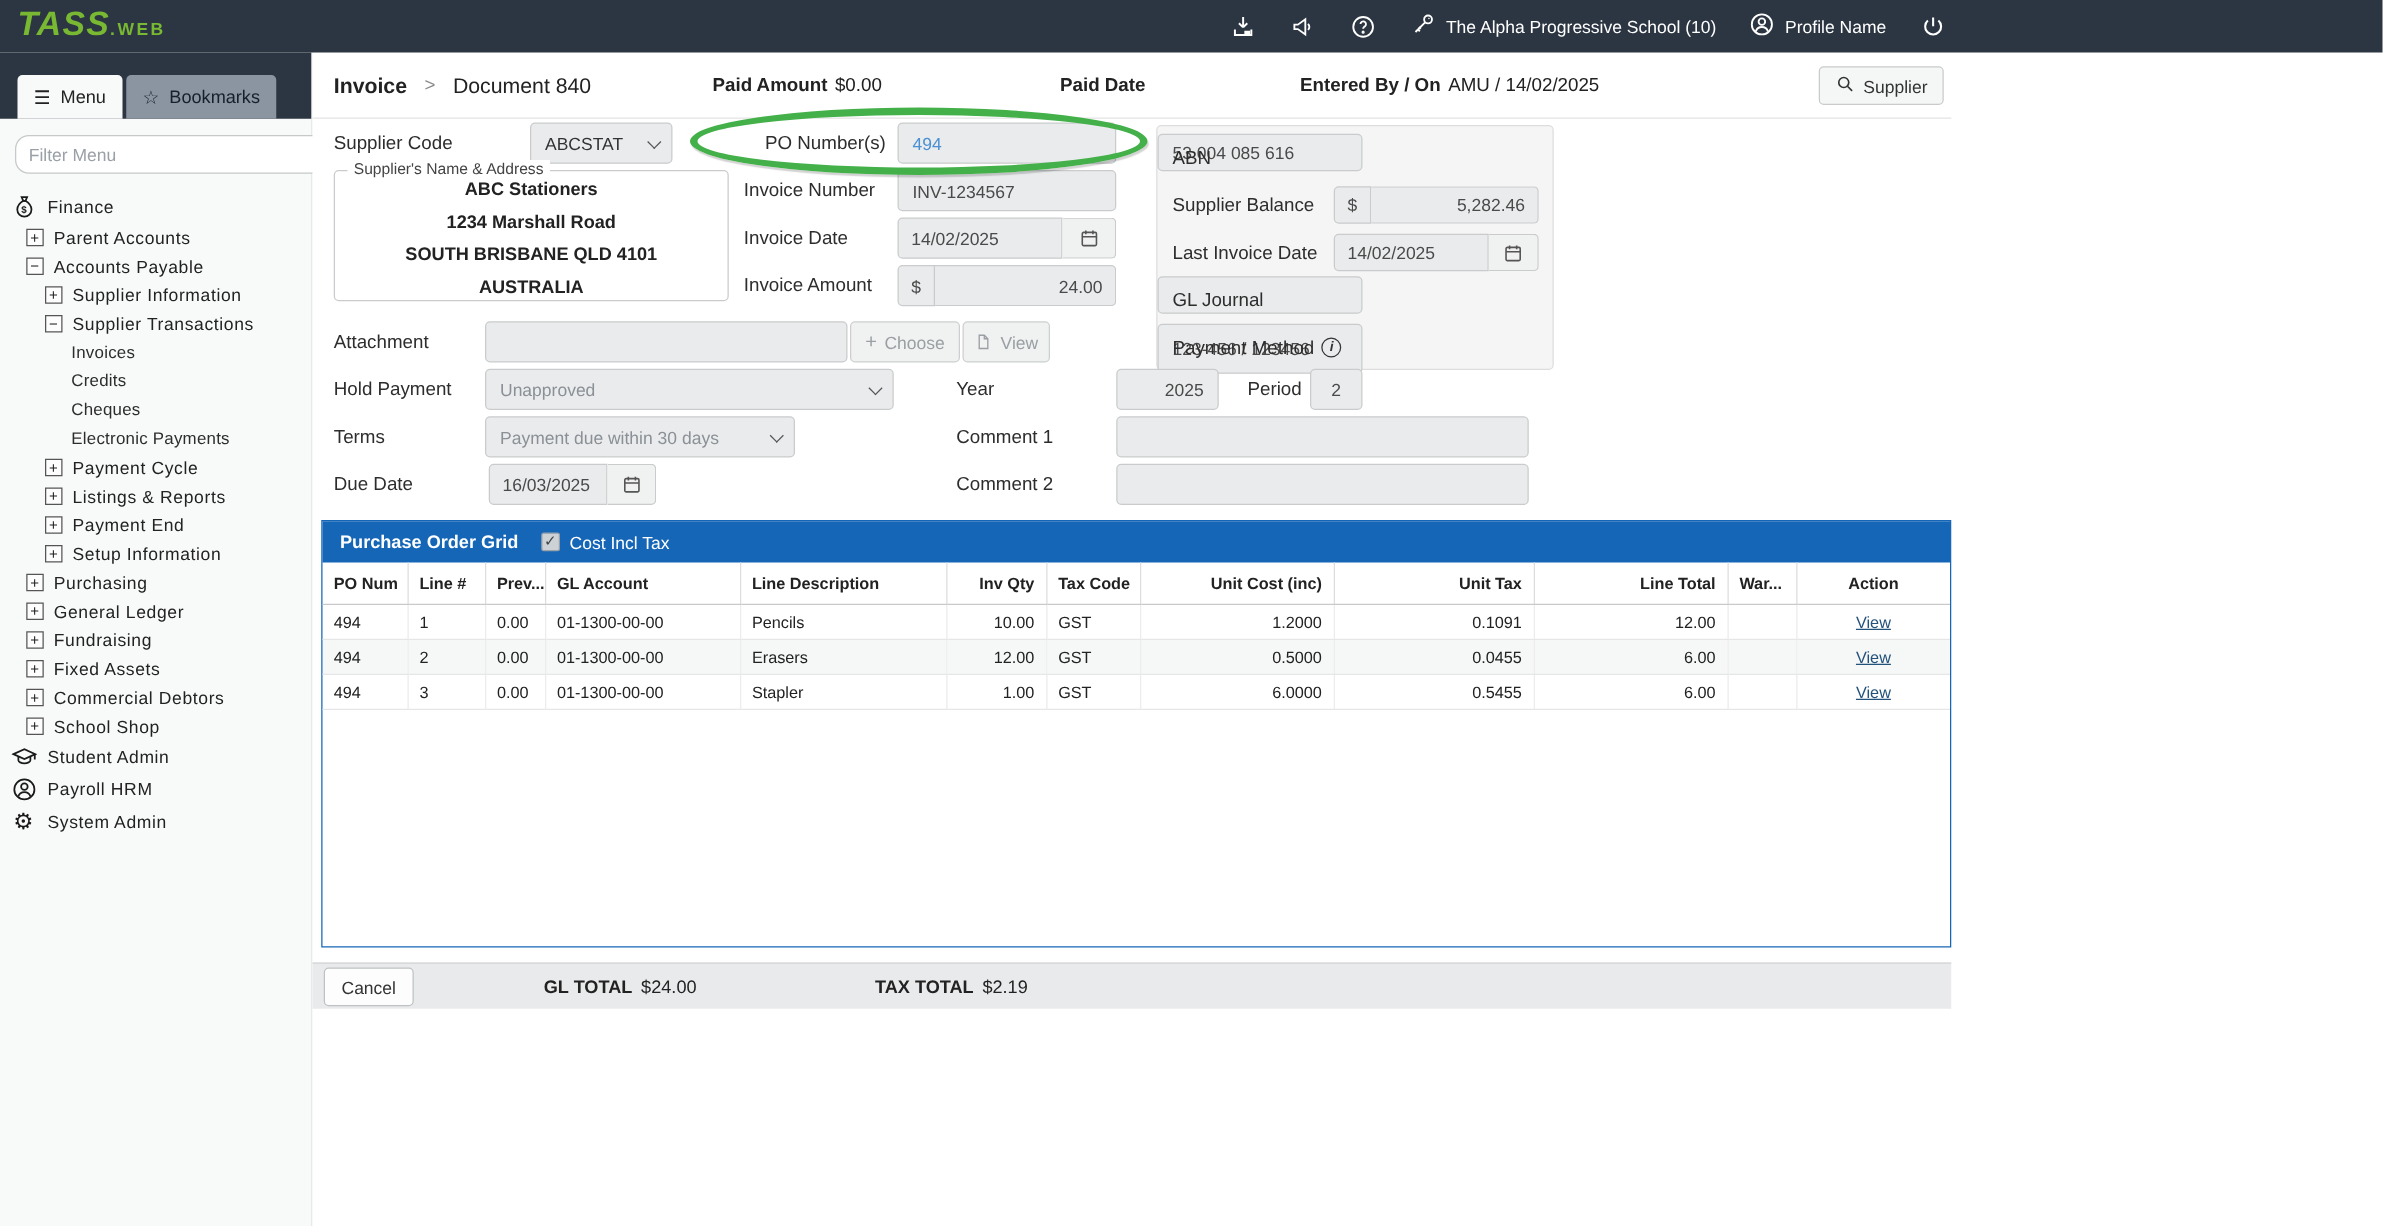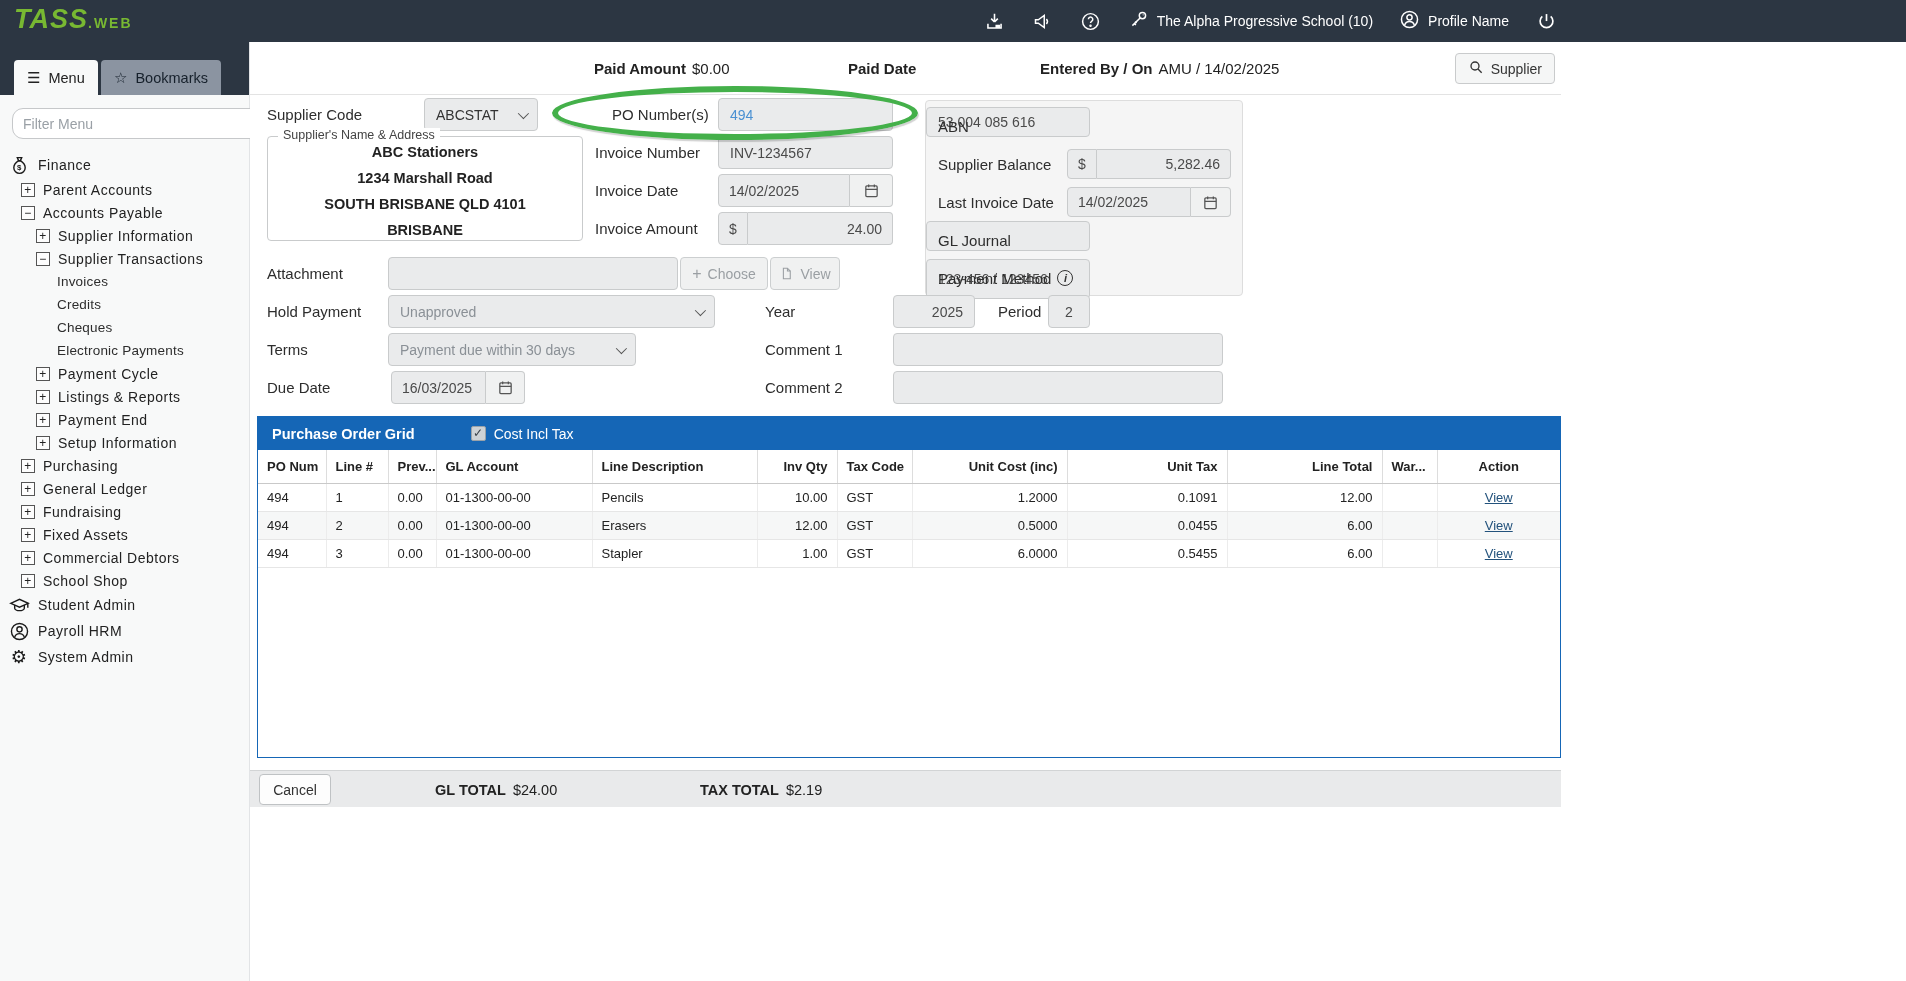--- a/index.html
+++ b/index.html
@@ -52,21 +52,21 @@
   .content { position:absolute; left:250px; top:42px; width:1311px; height:939px; background:#fff; }
 
   .page-header { position:absolute; left:0; top:0; width:1311px; height:53px;
     border-bottom:1px solid #e3e3e3; }
   .ph-item { position:absolute; top:0; height:53px; display:flex; align-items:center;
     gap:6px; font-size:15px; white-space:nowrap; }
   .breadcrumb { left:17px; font-size:17px; }
   .breadcrumb .crumb-section { font-weight:bold; color:#222; }
   .breadcrumb .crumb-sep { color:#8a8a8a; padding:0 8px; font-size:15px; }
   .breadcrumb .crumb-page { color:#222; }
-  .ph-paid-amount { left:344px; } .ph-paid-date { left:598px; } .ph-entered { left:790px; }
+  .ph-paid-amount { left:320px; } .ph-paid-date { left:598px; } .ph-entered { left:790px; }
   .ph-label { font-weight:bold; color:#222; }
   .ph-value { color:#222; }
   .supplier-btn { position:absolute; right:6px; top:11px; height:31px; padding:0 12px;
     background:#f5f6f6; border:1px solid #c9cbcc; border-radius:4px; display:flex;
     align-items:center; gap:7px; font-size:14px; color:#333; cursor:pointer; font-family:inherit; }
   .supplier-btn svg { width:16px; height:16px; }
 
   
   .flabel { position:absolute; font-size:15px; color:#2d2d2d; height:33px;
     display:flex; align-items:center; white-space:nowrap; }
@@ -109,21 +109,21 @@
   .sp-input { position:static; }
 
   .annotation-ellipse { position:absolute; left:302px; top:44px; width:366px; height:54px;
     border:6px solid #44b04a; border-radius:50%; z-index:20; pointer-events:none;
     box-shadow:1px 2px 1px rgba(0,0,0,.18); }
 
   
   .po-grid { position:absolute; left:7px; top:374px; width:1304px; height:342px;
     border:1px solid #1566b6; background:#fff; }
   .po-grid-titlebar { height:33px; background:#1566b6; color:#fff; display:flex;
-    align-items:center; padding:0 14px; gap:56px; }
+    align-items:center; padding:0 14px; gap:18px; }
   .po-grid-title { font-size:14.5px; font-weight:bold; }
   .chk-wrap { display:flex; align-items:center; gap:8px; font-size:14px; cursor:pointer; }
   .chk-box { width:15px; height:15px; background:#cdd2d6; border:1px solid #9aa2a9;
     border-radius:2px; color:#3c444b; font-size:12px; line-height:13px; text-align:center; }
   table.grid-table { border-collapse:collapse; table-layout:fixed; width:1302px; font-size:13px; }
   .grid-table th { font-weight:bold; color:#222; padding:9px 9px; border-right:1px solid #ddd;
     border-bottom:1px solid #c9c9c9; background:#fff; white-space:nowrap; overflow:hidden; cursor:pointer; }
   .grid-table td { padding:6px 9px; border-right:1px solid #ececec;
     border-bottom:1px solid #e6e6e6; color:#222; white-space:nowrap; overflow:hidden; }
   .grid-table th:last-child, .grid-table td:last-child { border-right:none; }
@@ -317,20 +317,25 @@
             <span class="glyph">⚙</span>
           </span>
           <span class="tree-label">System Admin</span>
         </div>
       </nav>
   </aside>
 
   <main class="content">
 
     <div class="page-header">
+      <div class="ph-item breadcrumb">
+        <span class="crumb-section">Invoice</span>
+        <span class="crumb-sep">&gt;</span>
+        <span class="crumb-page">Document 840</span>
+      </div>
       <div class="ph-item ph-paid-amount">
         <span class="ph-label">Paid Amount</span>
         <span class="ph-value">$0.00</span>
       </div>
       <div class="ph-item ph-paid-date">
         <span class="ph-label">Paid Date</span>
       </div>
       <div class="ph-item ph-entered">
         <span class="ph-label">Entered By / On</span>
         <span class="ph-value">AMU / 14/02/2025</span>
@@ -354,21 +359,21 @@
 
     <div class="flabel" style="left:362px; top:56px;">PO Number(s)</div>
     <div class="input val-blue" style="left:468px; top:56px; width:175px;">494</div>
     <div class="annotation-ellipse"></div>
 
     <div class="fieldset-box" style="left:17px; top:94px; width:316px; height:105px;">
       <span class="legend">Supplier's Name &amp; Address</span>
       <div class="addr-line">ABC Stationers</div>
       <div class="addr-line">1234 Marshall Road</div>
       <div class="addr-line">SOUTH BRISBANE QLD 4101</div>
-      <div class="addr-line">BRISBANE</div>
+      <div class="addr-line">AUSTRALIA</div>
     </div>
 
     <div class="flabel" style="left:345px; top:94px;">Invoice Number</div>
     <div class="input" style="left:468px; top:94px; width:175px;">INV-1234567</div>
 
     <div class="flabel" style="left:345px; top:132px;">Invoice Date</div>
     <div class="igroup" style="left:468px; top:132px; width:175px;">
       <span class="seg seg-first seg-mid" style="border-left:1px solid #c9cbcc; border-radius:4px 0 0 4px;">14/02/2025</span>
       <span class="seg seg-last seg-btn" style="width:43px;">
         <svg viewBox="0 0 24 24" fill="none" stroke="#555" stroke-width="1.8">

